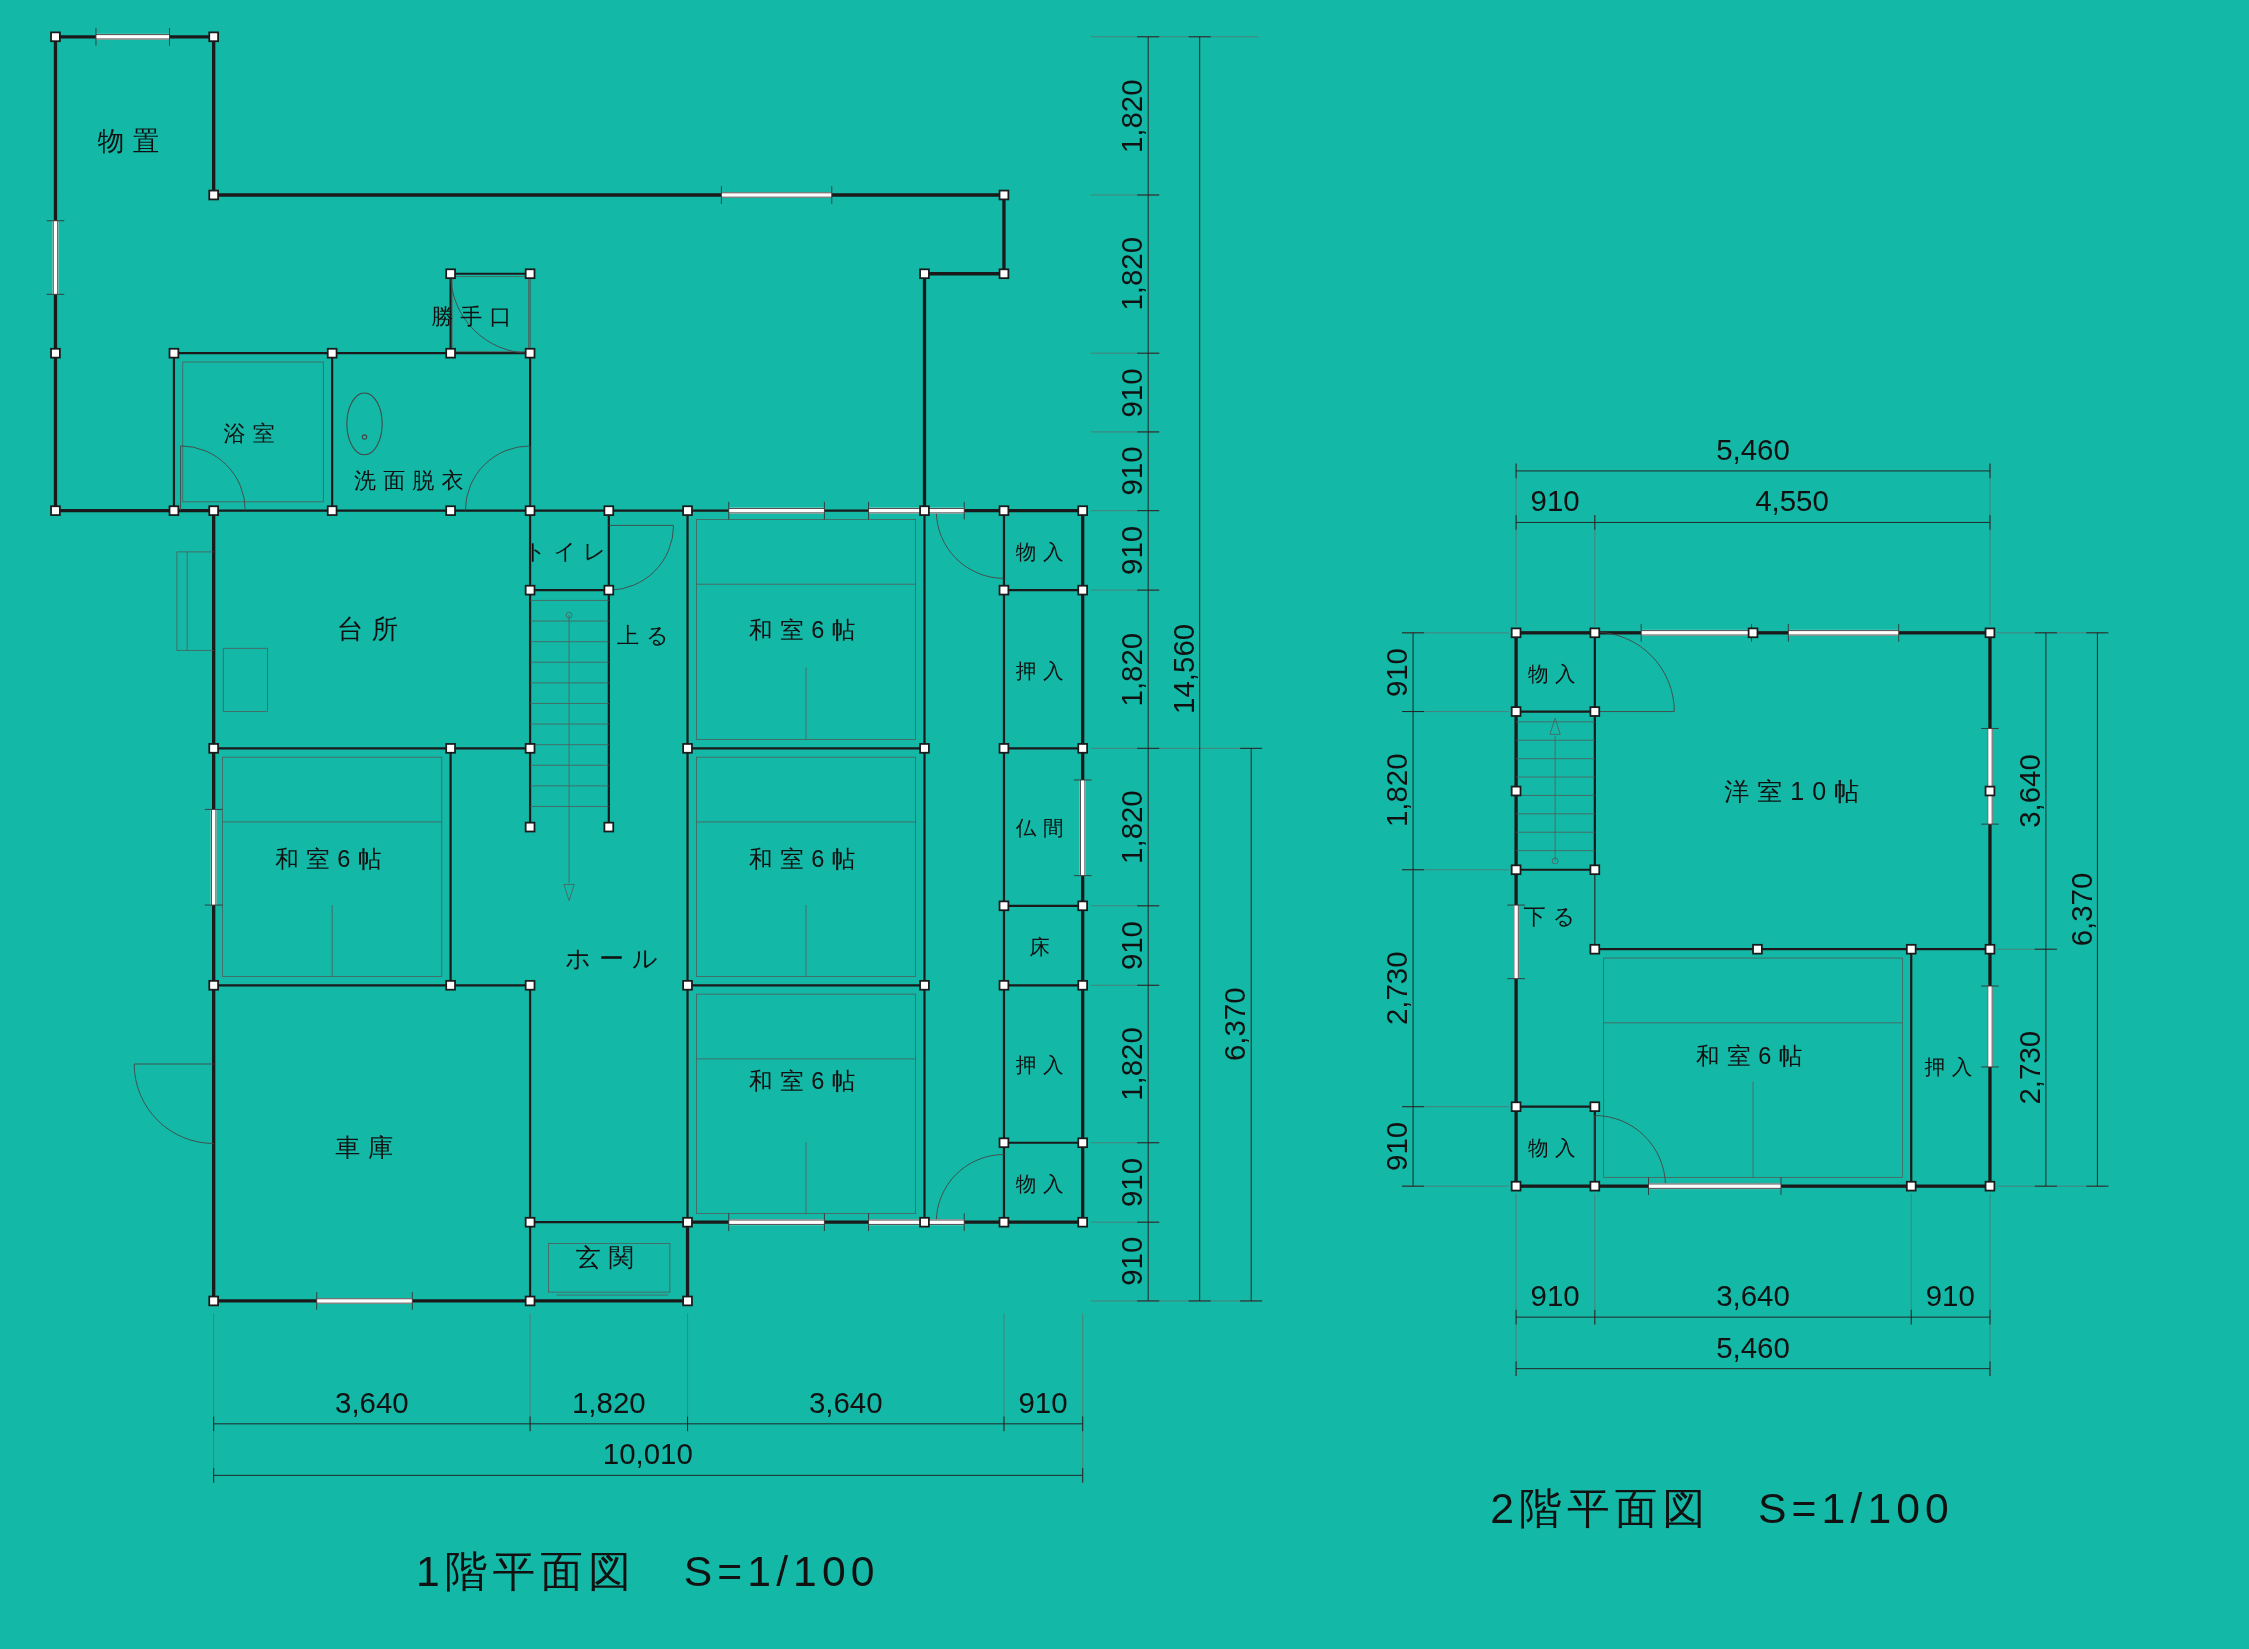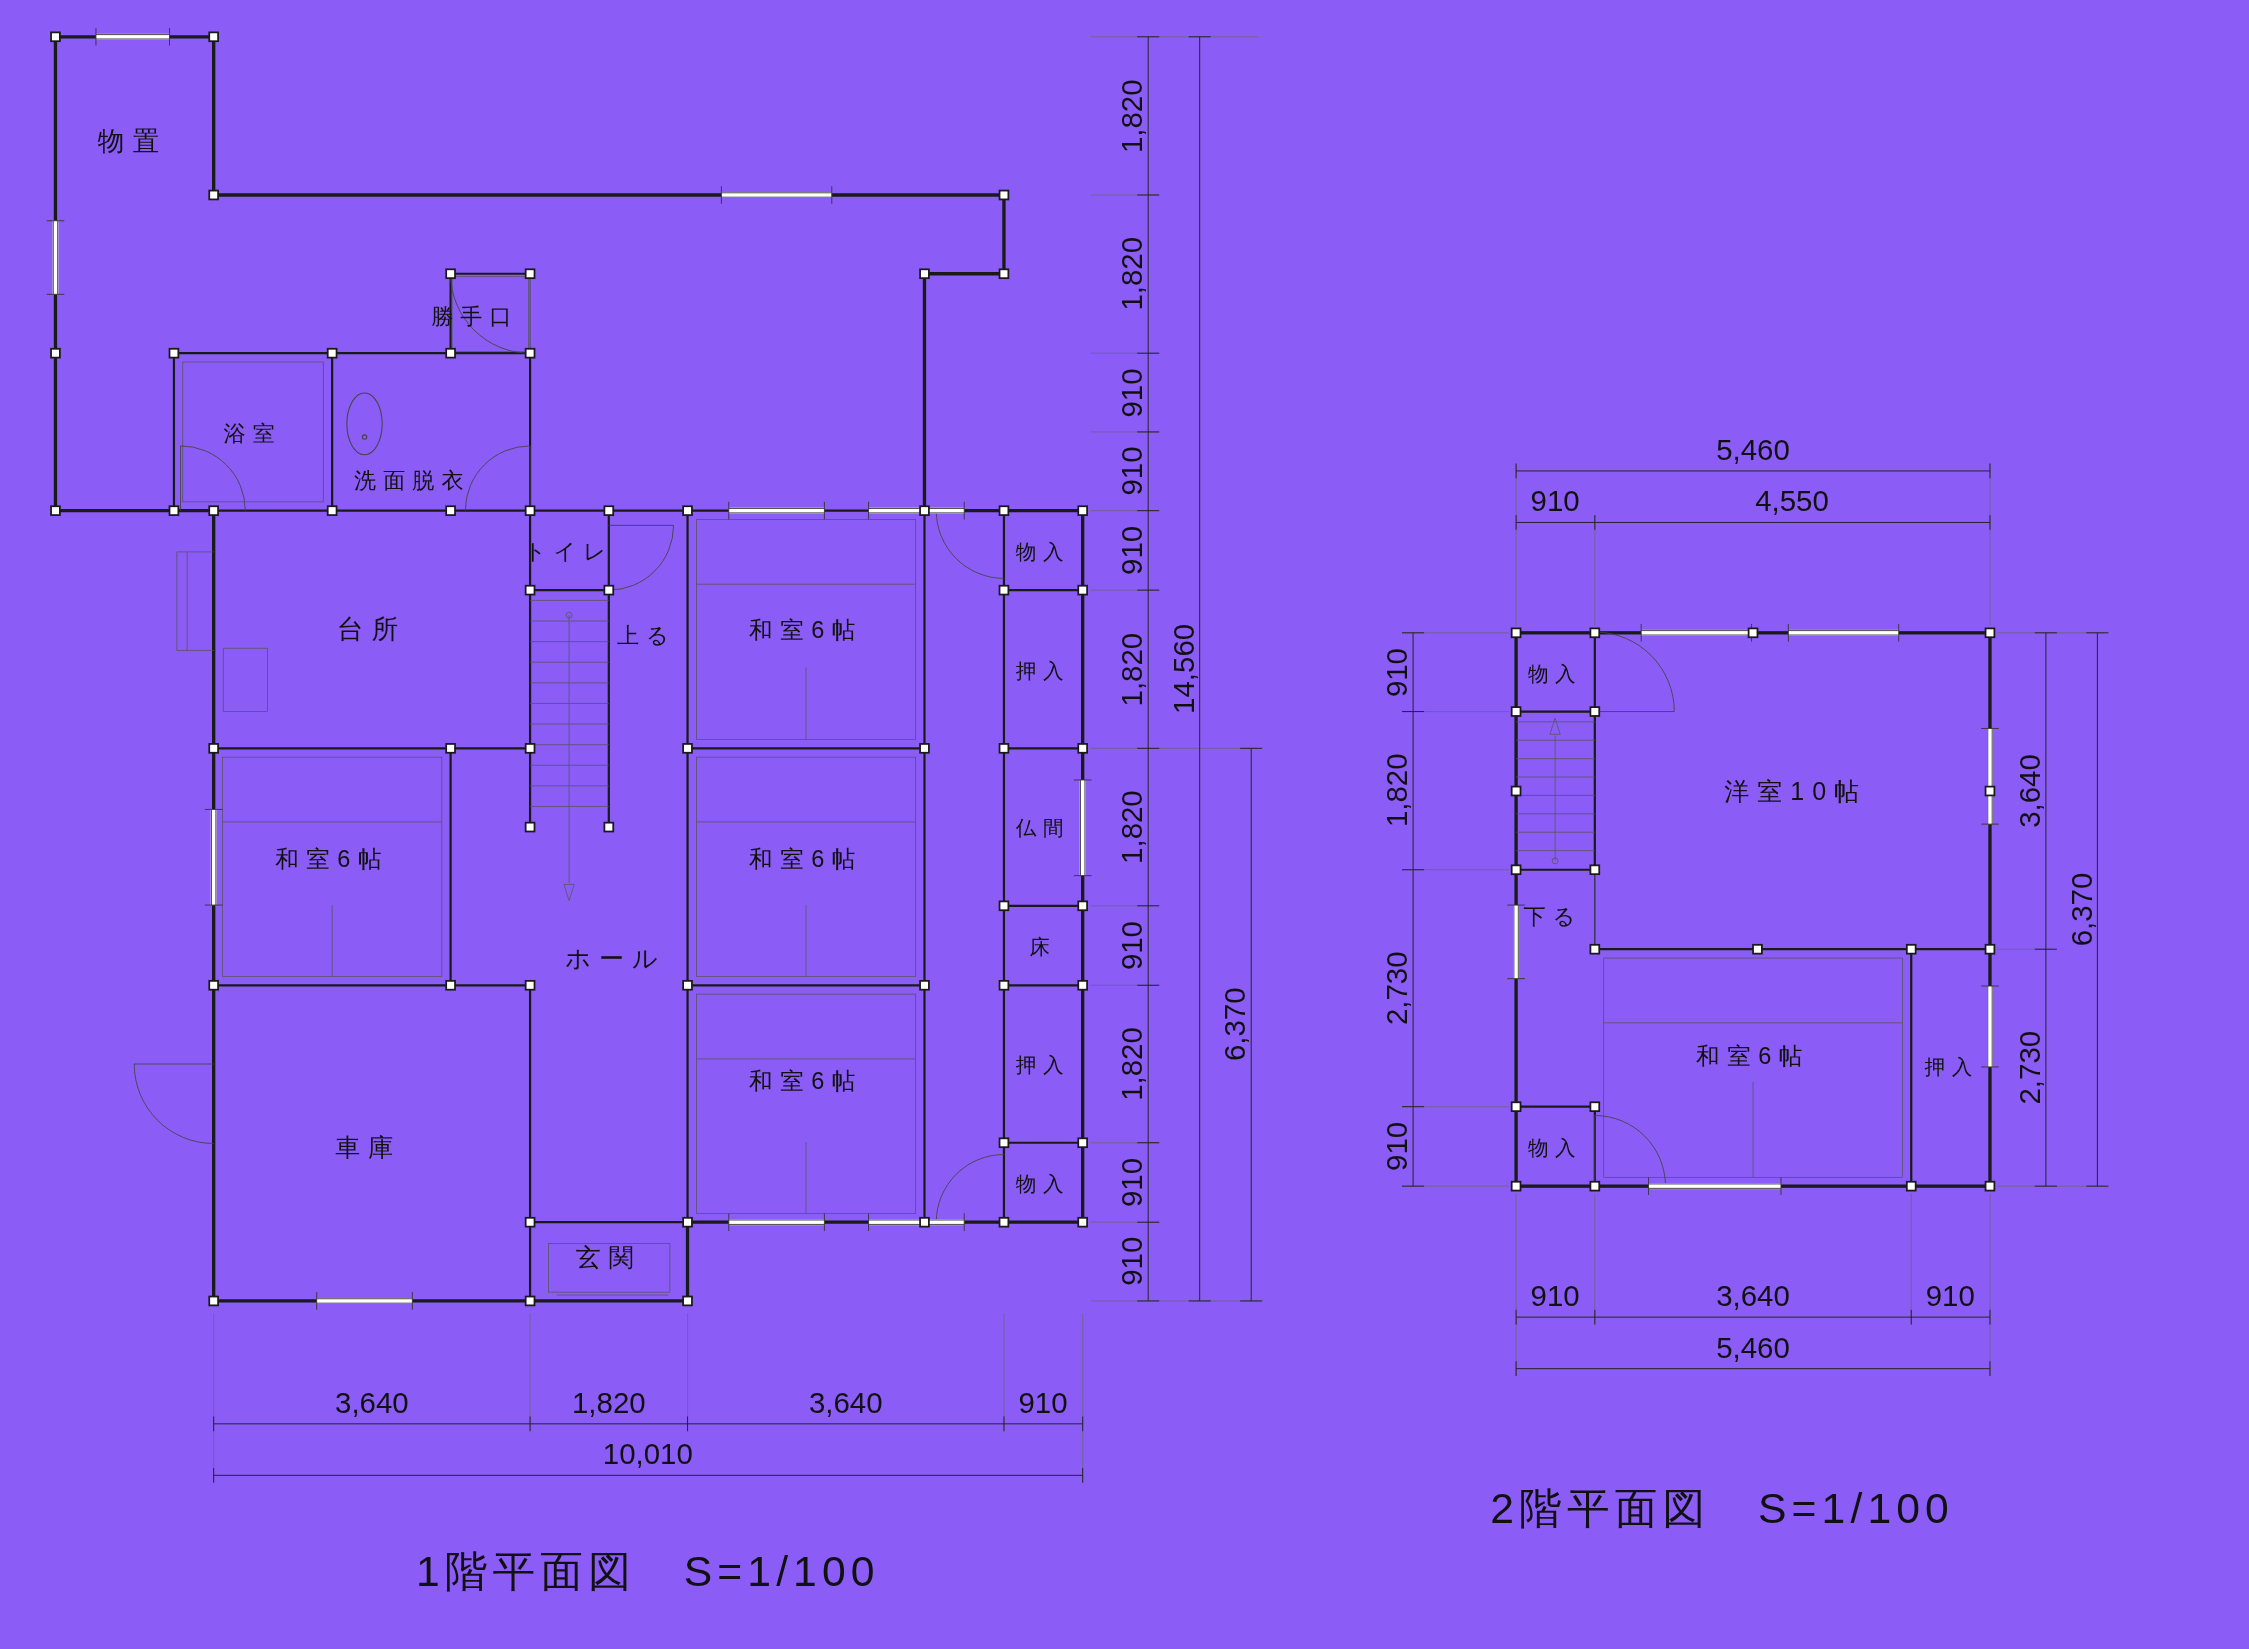--- a/index.html
+++ b/index.html
@@ -1,16 +1,16 @@
 <!DOCTYPE html>
 <html style="font-size:11.8px"><head>
 <meta charset="utf-8">
 <style>
   html,body{margin:0;padding:0;background:#f2f2f2;}
-  .page{width:2250px;height:1649px;background:#8b5cf6;position:relative;font-family:"Liberation Sans",sans-serif;}
+  .page{width:2250px;height:1649px;background:#14b8a6;position:relative;font-family:"Liberation Sans",sans-serif;}
   svg{display:block}
   .w4{stroke:#1a1a1a;stroke-width:4.5;fill:none;stroke-linecap:square}
   .w3{stroke:#1a1a1a;stroke-width:3;fill:none;stroke-linecap:square}
   .w2{stroke:#2a2a2a;stroke-width:1.6;fill:none}
   .thin{stroke:#555;stroke-width:1;fill:none}
   .fix{stroke:#444;stroke-width:1.4;fill:none}
   .post{fill:#ffffff;stroke:#1a1a1a;stroke-width:2.4}
   .dimline{stroke:#222;stroke-width:1.3;fill:none}
   .ext{stroke:#666;stroke-width:0.9;fill:none}
   .winmask{fill:#ffffff;stroke:none}

